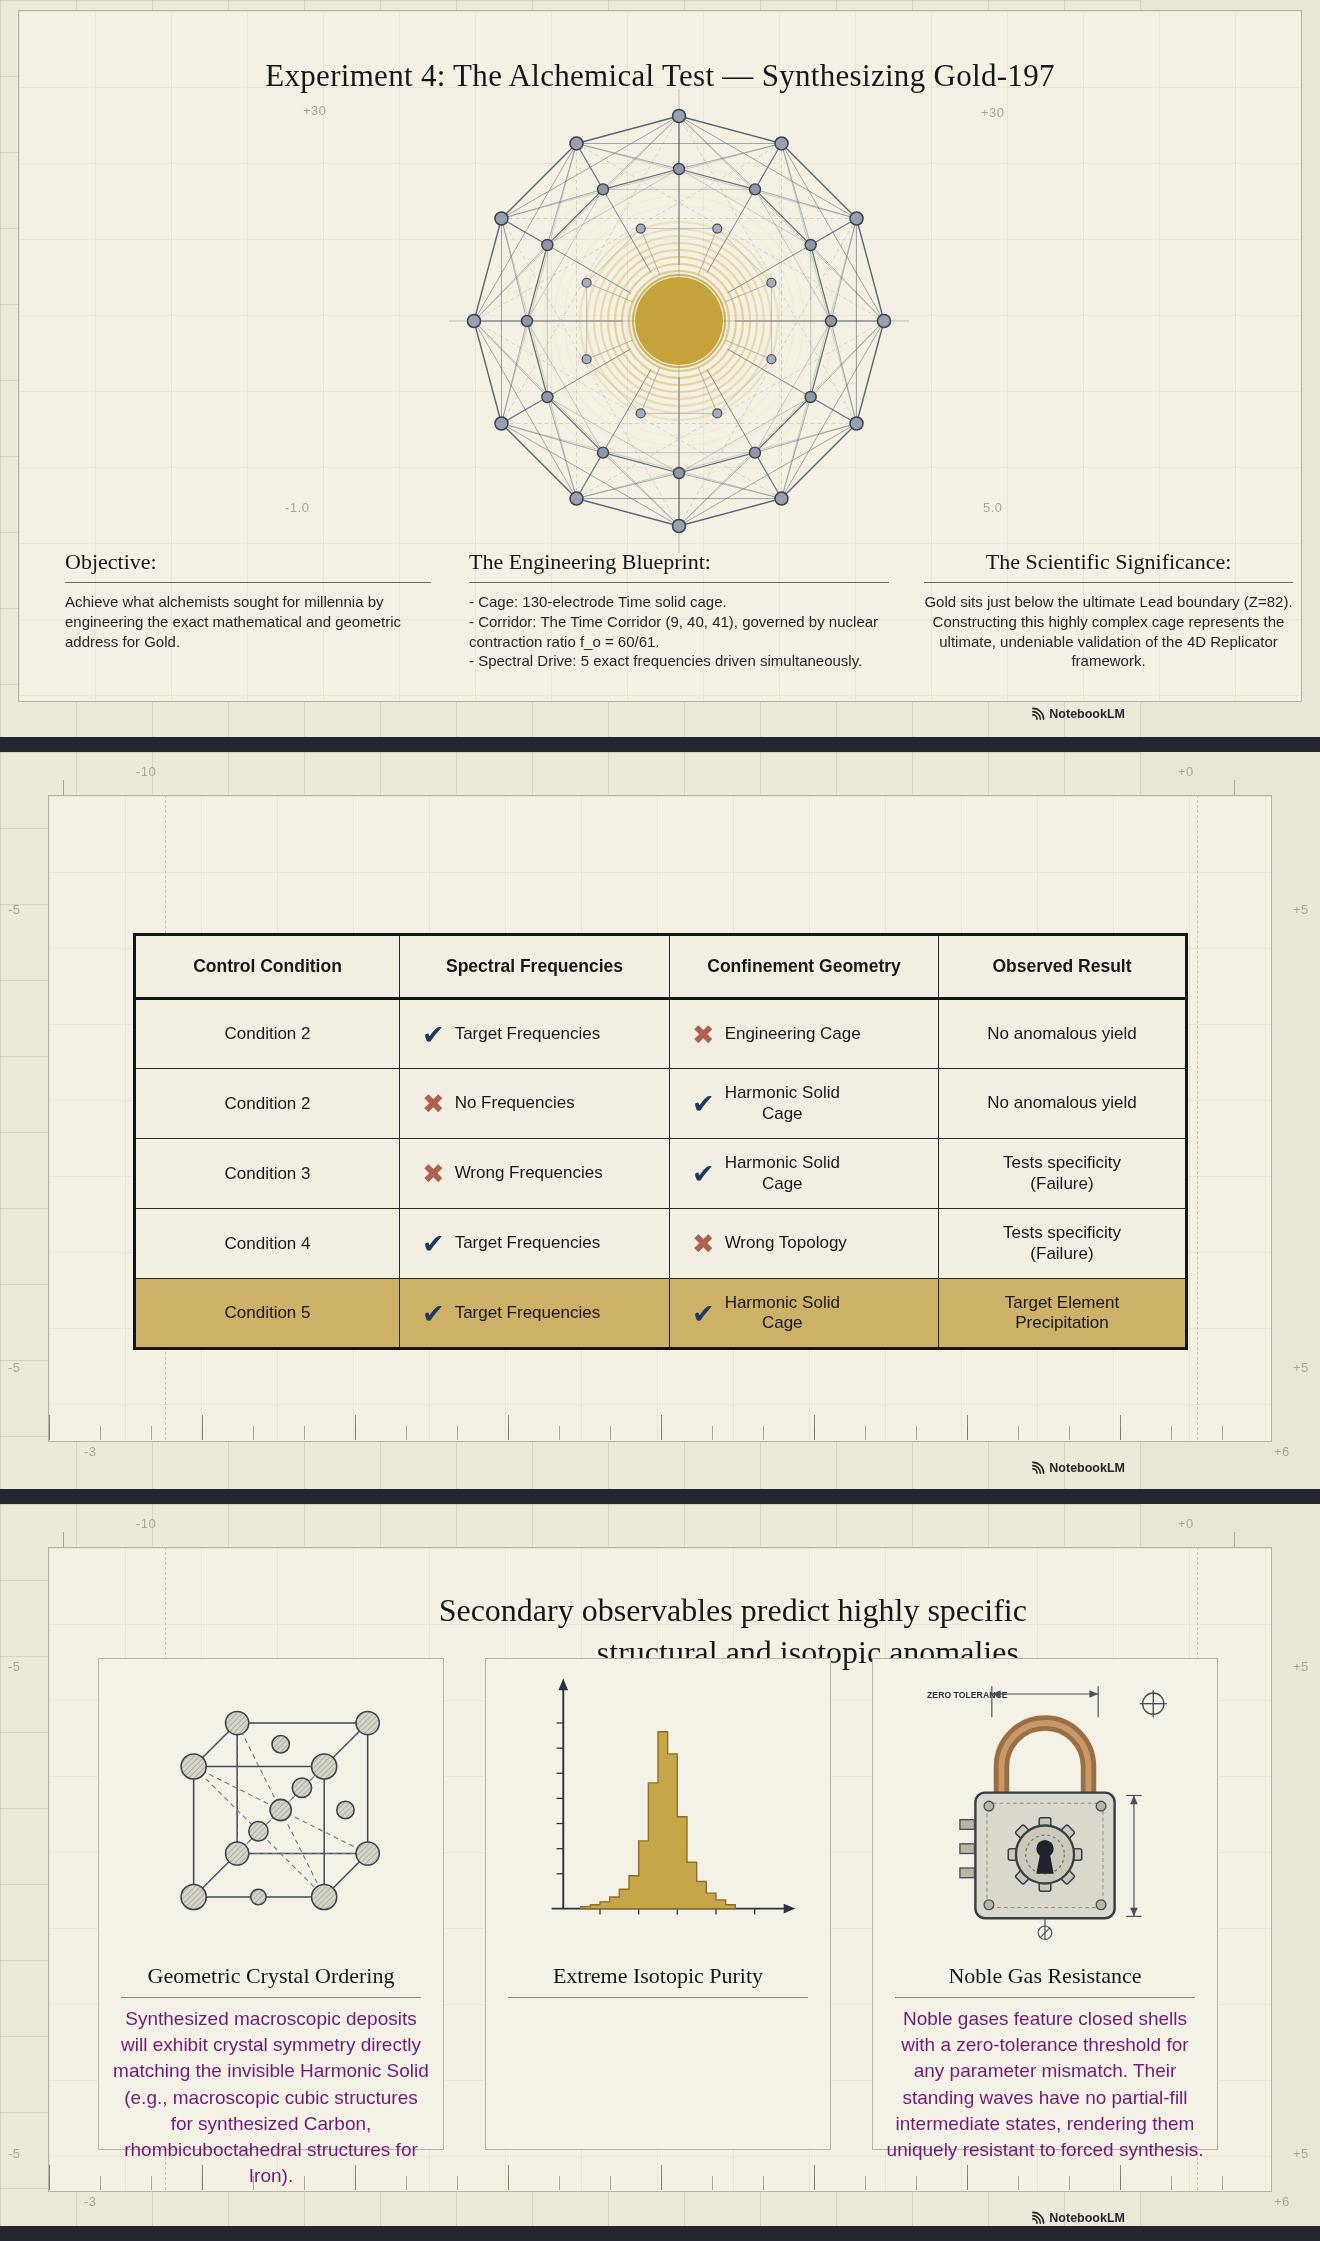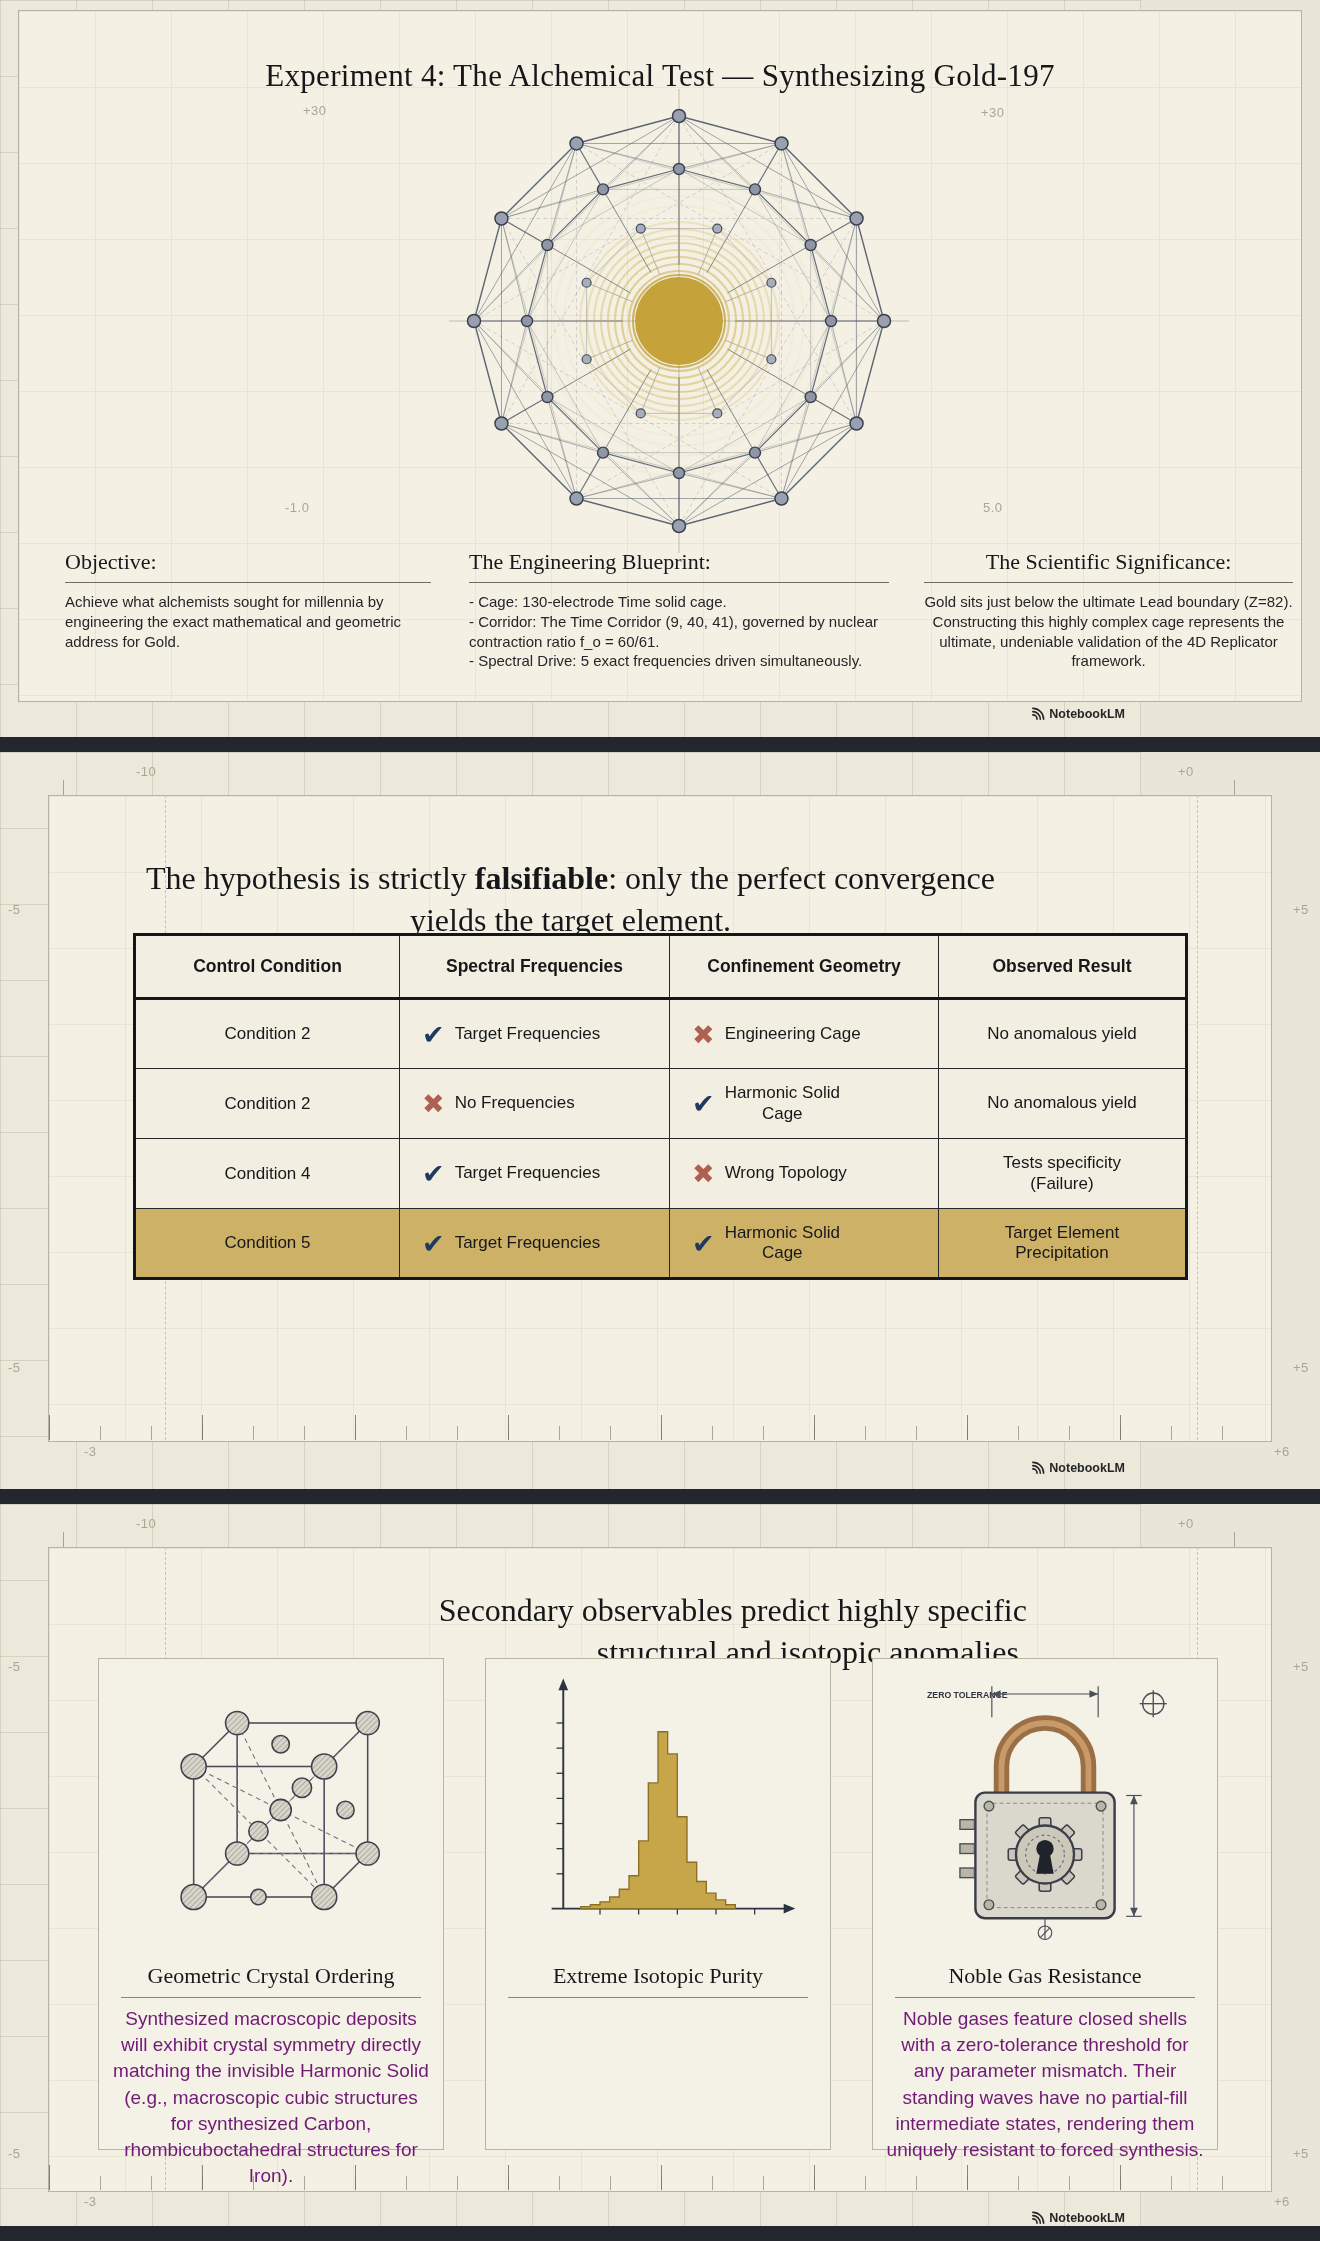--- a/index.html
+++ b/index.html
@@ -357,21 +357,20 @@
 
   <span class="tick" style="left:136px;top:12px;">-10</span>
   <span class="tick" style="left:1178px;top:12px;">+0</span>
   <span class="tickmark" style="left:63px;top:28px;height:15px;"></span>
   <span class="tickmark" style="left:1234px;top:28px;height:15px;"></span>
   <span class="tick" style="left:8px;top:150px;">-5</span>
   <span class="tick" style="left:1293px;top:150px;">+5</span>
   <span class="tick" style="left:8px;top:608px;">-5</span>
   <span class="tick" style="left:1293px;top:608px;">+5</span>
 
-  <h2 class="big-title" id="p2-title"><span>The hypothesis is strictly </span><b>falsifiable</b><span>: only the perfect convergence yields the target element.</span></h2>
 
   <table id="control-table">
     <colgroup>
         <col style="width:265px">
         <col style="width:270px">
         <col style="width:269px">
         <col style="width:248px">
       </colgroup>
     <thead>
         <tr id="table-head-row">
@@ -407,20 +406,38 @@
             </span>
           </td>
           <td class="flag-cell">
             <span class="flag">
               <span class="glyph check">✔</span>
               <span class="lbl">Harmonic Solid
 Cage</span>
             </span>
           </td>
           <td class="result">No anomalous yield</td>
+        </tr>
+        <tr>
+          <td>Condition 3</td>
+          <td class="flag-cell">
+            <span class="flag">
+              <span class="glyph cross">✖</span>
+              <span class="lbl">Wrong Frequencies</span>
+            </span>
+          </td>
+          <td class="flag-cell">
+            <span class="flag">
+              <span class="glyph check">✔</span>
+              <span class="lbl">Harmonic Solid
+Cage</span>
+            </span>
+          </td>
+          <td class="result">Tests specificity
+(Failure)</td>
         </tr>
         <tr>
           <td>Condition 4</td>
           <td class="flag-cell">
             <span class="flag">
               <span class="glyph check">✔</span>
               <span class="lbl">Target Frequencies</span>
             </span>
           </td>
           <td class="flag-cell">

